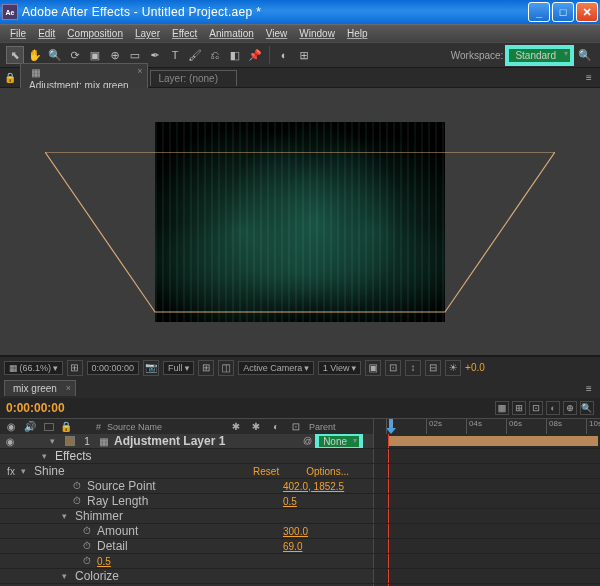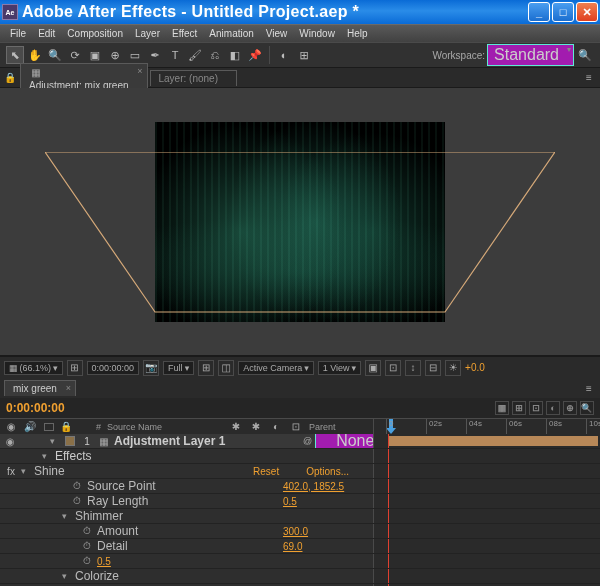--- a/index.html
+++ b/index.html
@@ -1,32 +1,32 @@
 <!DOCTYPE html>
 <html><head>
 <meta charset="utf-8">
 <style>
 * { margin:0; padding:0; box-sizing:border-box; font-family:Tahoma,Arial,sans-serif; }
 body { width:600px; height:586px; background:#000; overflow:hidden; font-size:10px; }
 .titlebar { height:24px; background:linear-gradient(#0a6bd6,#2a8ce8 45%,#0a6bd6); display:flex; align-items:center; padding:0 2px; color:#fff; }
 .titlebar .icon { width:16px; height:16px; background:#4a3a6a; border:1px solid #8a7aaa; margin-right:4px; display:flex; align-items:center; justify-content:center; font-size:7px; font-weight:bold; }
-.titlebar .title { flex:1; font-size:16px; font-weight:bold; letter-spacing:.3px; }
+.titlebar .title { flex:1; font-size:12px; font-weight:normal; letter-spacing:.3px; }
 .winbtns { display:flex; gap:2px; }
 .winbtn { width:22px; height:20px; border:1px solid #fff; border-radius:3px; display:flex; align-items:center; justify-content:center; font-size:11px; font-weight:bold; cursor:pointer; }
 .winbtn.min,.winbtn.max { background:linear-gradient(#4a9ef0,#1a6ed0); color:#fff; }
 .winbtn.close { background:linear-gradient(#f08050,#e04020); color:#fff; }
 .menubar { height:18px; background:linear-gradient(#5a5a5a,#414141); display:flex; align-items:center; padding:0 4px; color:#ddd; border-top:1px solid #6a6a6a; }
-.menubar span { padding:2px 6px; cursor:pointer; text-decoration-color:#aaa; }
+.menubar span { padding:2px 6px; cursor:pointer; text-decoration:underline; text-decoration-color:#aaa; }
 .toolbar { height:26px; background:#313131; border-top:1px solid #4a4a4a; border-bottom:1px solid #1a1a1a; display:flex; align-items:center; padding:0 6px; gap:2px; color:#bbb; }
 .tbtn { width:18px; height:18px; display:flex; align-items:center; justify-content:center; border:1px solid transparent; cursor:pointer; font-size:11px; }
 .tbtn.active { background:#4a4a4a; border-color:#6a6a6a; }
 .sp { width:1px; height:18px; background:#4a4a4a; margin:0 3px; }
 .flex1 { flex:1; }
 .label { color:#a8a8a8; font-size:10px; }
-.dropdown { background:#a21caf; border:1px solid #5eead4; padding:1px 14px 1px 6px; color:#ccc; font-size:16px; position:relative; cursor:pointer; }
+.dropdown { background:#15803d; border:4px solid #5eead4; padding:1px 14px 1px 6px; color:#ccc; font-size:10px; position:relative; cursor:pointer; }
 .dropdown::after { content:"▾"; position:absolute; right:2px; top:0; color:#888; font-size:8px; }
 .panelhdr { height:20px; background:#2a2a2a; display:flex; align-items:center; padding:0 4px; gap:2px; border-bottom:1px solid #1a1a1a; }
 .tab { background:#3a3a3a; border:1px solid #5a5a5a; border-bottom:none; padding:2px 18px 2px 8px; color:#ccc; font-size:10px; position:relative; cursor:pointer; }
 .tab .x { position:absolute; right:4px; top:2px; color:#888; font-size:9px; }
 .tab.inactive { background:#2a2a2a; color:#888; }
 .viewer { height:268px; background:#3c3c3c; position:relative; border-bottom:1px solid #1a1a1a; }
 .viewer .content { position:absolute; left:50%; top:50%; transform:translate(-50%,-50%); }
 .aurora { width:290px; height:200px; background:#000; position:relative; overflow:hidden; }
 .aurora::before { content:""; position:absolute; inset:0; background:
  radial-gradient(ellipse 60% 90% at 30% 55%, rgba(40,120,95,.55), transparent 60%),
@@ -222,21 +222,21 @@
       <span class="eye">◉</span>
       <span style="width:28px"></span>
       <span class="tw">▾</span>
       <span class="sw" style="background:#8a7048"></span>
       <span class="num">1</span>
       <span class="ico">▦</span>
       <span class="name" style="font-weight:bold">Adjustment Layer 1</span>
       <span style="width:50px"></span>
       <span class="parent">
           <span>@</span>
-          <span class="dropdown" style="padding:0 12px 0 20px">None</span>
+          <span class="dropdown" style="padding:0 12px 0 4px">None</span>
         </span>
     </div>
     <div class="right">
         <div class="bar"></div>
         <div class="divv" style="left:14px"></div>
       </div>
   </div>
 
   <div class="row fx">
     <div class="left">

